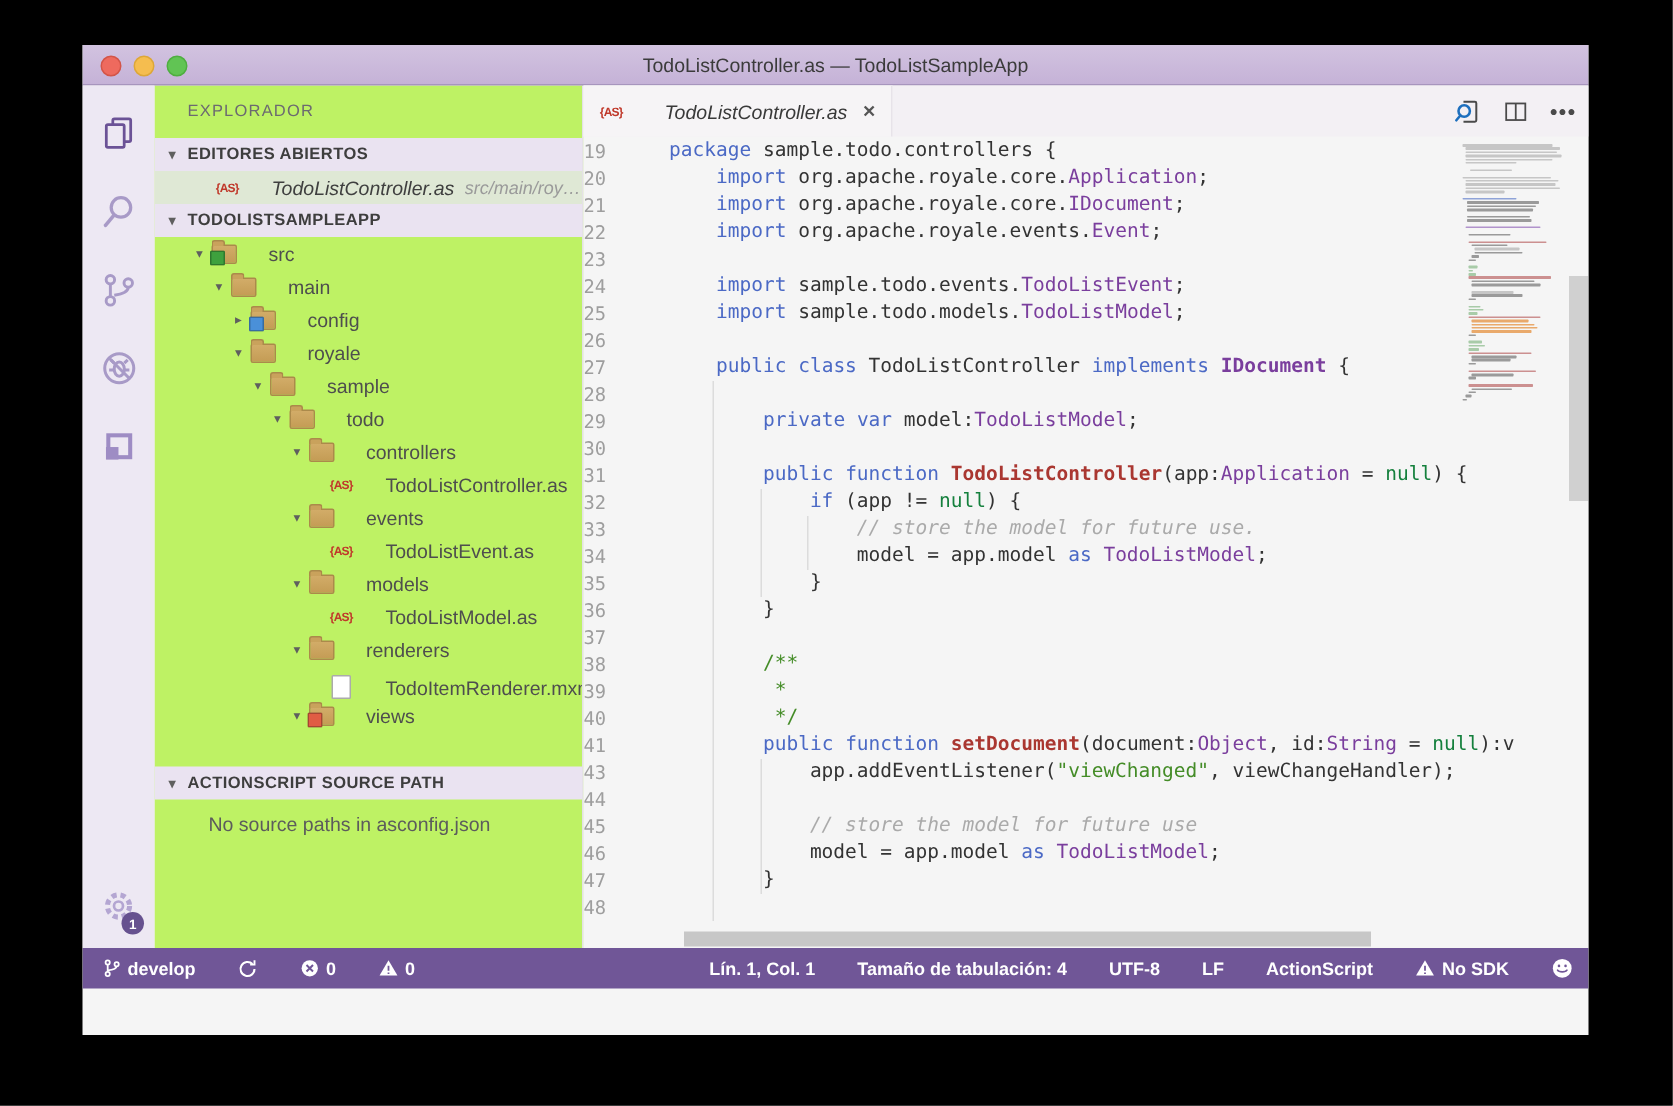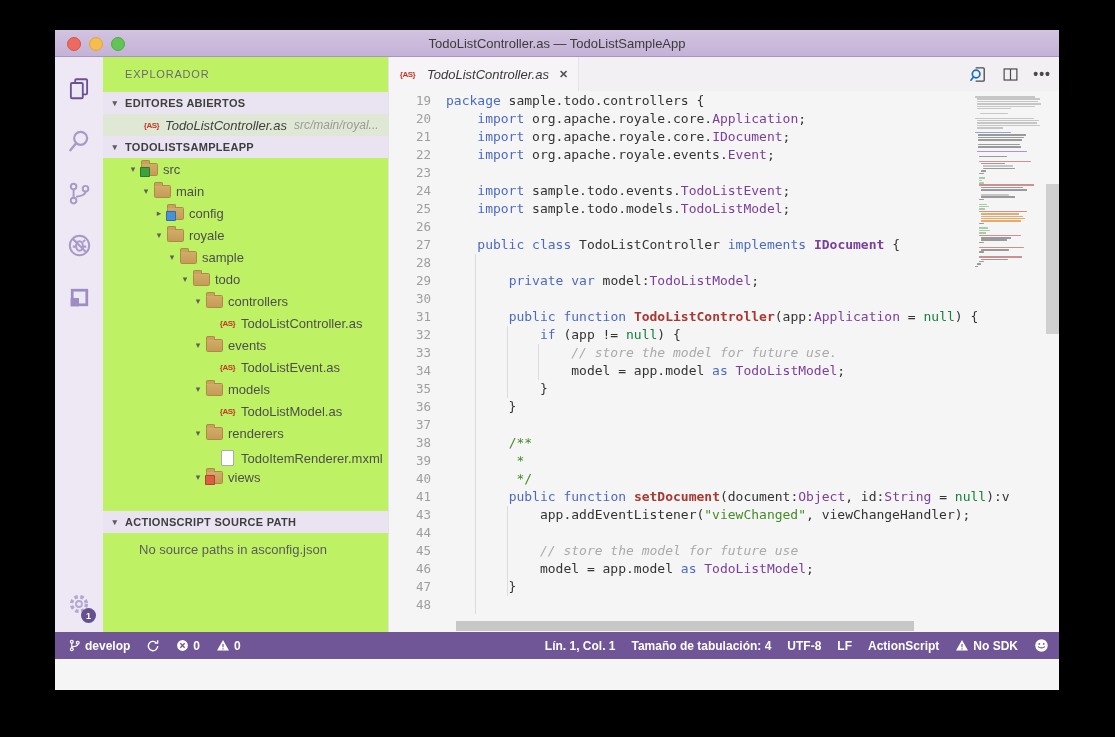--- a/index.html
+++ b/index.html
@@ -27,54 +27,54 @@
   #sidebar{width:285px;background:#bef264;border-right:1px solid #e4e1e6;flex:none;display:flex;flex-direction:column;overflow:hidden;}
   #sidebar-title{height:35px;line-height:35px;padding-left:22px;font-size:11px;color:#6c6a70;letter-spacing:.8px;}
   .section-header{height:22px;background:#eae3f1;display:flex;align-items:center;font-size:11px;font-weight:bold;
     color:#3e3e3e;letter-spacing:.3px;padding-left:4px;cursor:pointer;}
   .section-header .twisty{margin-right:2px;}
   .twisty{width:16px;text-align:center;font-size:9px;color:#5f5f5f;flex:none;}
   .row{height:22px;display:flex;align-items:center;font-size:13px;color:#4e4e4e;cursor:pointer;white-space:nowrap;}
   .row.selected{background:#dfe8d5;}
   .row .name.italic{font-style:italic;color:#3f3f3f;}
   .row .desc{font-style:italic;color:#9a9a9a;font-size:12px;margin-left:7px;overflow:hidden;text-overflow:ellipsis;}
-  .fileicon{flex:none;margin-right:5px;display:inline-flex;align-items:center;justify-content:center;width:17px;}
+  .fileicon{flex:none;margin-right:21px;display:inline-flex;align-items:center;justify-content:center;width:17px;}
   .as-glyph{color:#c0392b;font-size:8px;font-weight:bold;letter-spacing:-.5px;}
   .folder{position:relative;width:15px;height:11px;background:linear-gradient(#d2ac68,#c49c55);border:1px solid #ab8a4b;border-radius:1.5px;}
   .folder:before{content:"";position:absolute;left:-1px;top:-4px;width:7px;height:3px;background:#c9a25c;
     border:1px solid #ab8a4b;border-bottom:none;border-radius:2px 2px 0 0;}
   .folder .fbadge{position:absolute;left:-2px;bottom:-2px;width:8px;height:8px;border-radius:1px;border:1px solid rgba(0,0,0,.25);}
   .fbadge.green{background:#3ea13e;} .fbadge.blue{background:#4a90d9;} .fbadge.red{background:#e05d44;}
   .plainfile{position:relative;width:11px;height:14px;background:#fff;border:1px solid #ababab;border-radius:1px;}
   #asp-message{font-size:13px;color:#5c5c5c;padding:9px 0 0 36px;}
   
   #editor{flex:1;display:flex;flex-direction:column;background:#f5f5f5;min-width:0;}
   #tabbar{height:34px;background:#f3f0f4;display:flex;align-items:stretch;flex:none;position:relative;}
   #tab-active{display:flex;align-items:center;background:#f6f4f6;border-right:1px solid #e7e3e9;padding:0 10px 0 10px;max-width:230px;}
   #tab-active .tab-title{font-size:13px;font-style:italic;color:#393939;margin:0 10px 0 6px;}
   #tab-active .close{font-size:11px;color:#555;font-weight:bold;cursor:pointer;}
   #editor-actions{position:absolute;right:8px;top:0;height:34px;display:flex;align-items:center;gap:14px;}
   .ed-act{cursor:pointer;display:flex;align-items:center;}
   #editor-body{position:relative;flex:1;overflow:hidden;}
   #code{position:absolute;left:0;top:0;right:84px;padding-top:1px;font-family:"DejaVu Sans Mono",monospace;font-size:13px;}
   .cl{height:18px;line-height:18px;display:flex;white-space:pre;}
-  .ln{width:42px;text-align:right;color:#9e9e9e;font-size:12.5px;flex:none;}
+  .ln{width:42px;color:#9e9e9e;font-size:12.5px;flex:none;}
   .ct{margin-left:15px;color:#333;}
   .tok-k{color:#4b69c5;} .tok-t{color:#7a3e9d;} .tok-tb{color:#7a3e9d;font-weight:bold;}
   .tok-f{color:#aa3731;font-weight:bold;} .tok-s{color:#448c27;} .tok-c{color:#aaa;font-style:italic;}
   .tok-d{color:#448c27;} .tok-n{color:#15803d;} .tok-p{color:#333;}
   .guide{position:absolute;width:1px;background:#dcdcdc;}
   #minimap{position:absolute;right:13px;top:0;width:71px;bottom:0;padding-top:5px;}
   .mrow{border-radius:.5px;}
   #vscroll{position:absolute;right:0;top:93px;width:13px;height:150px;background:rgba(110,110,110,.28);}
   #hscroll{position:absolute;left:67px;bottom:1px;width:458px;height:10px;background:#c7c7c7;}
   
   #statusbar{height:27px;background:#705697;color:#fff;display:flex;align-items:center;
     justify-content:space-between;font-size:12px;font-weight:600;padding:0 10px 0 13px;flex:none;}
-  .sb-group{display:flex;align-items:center;gap:16px;}
+  .sb-group{display:flex;align-items:center;gap:28px;}
   .sb-item{display:flex;align-items:center;gap:4px;cursor:pointer;white-space:nowrap;}
   svg{display:block;}
 </style>
 </head>
 <body>
 
 <div id="window">
 
   <div id="titlebar">
     <div class="lights">

